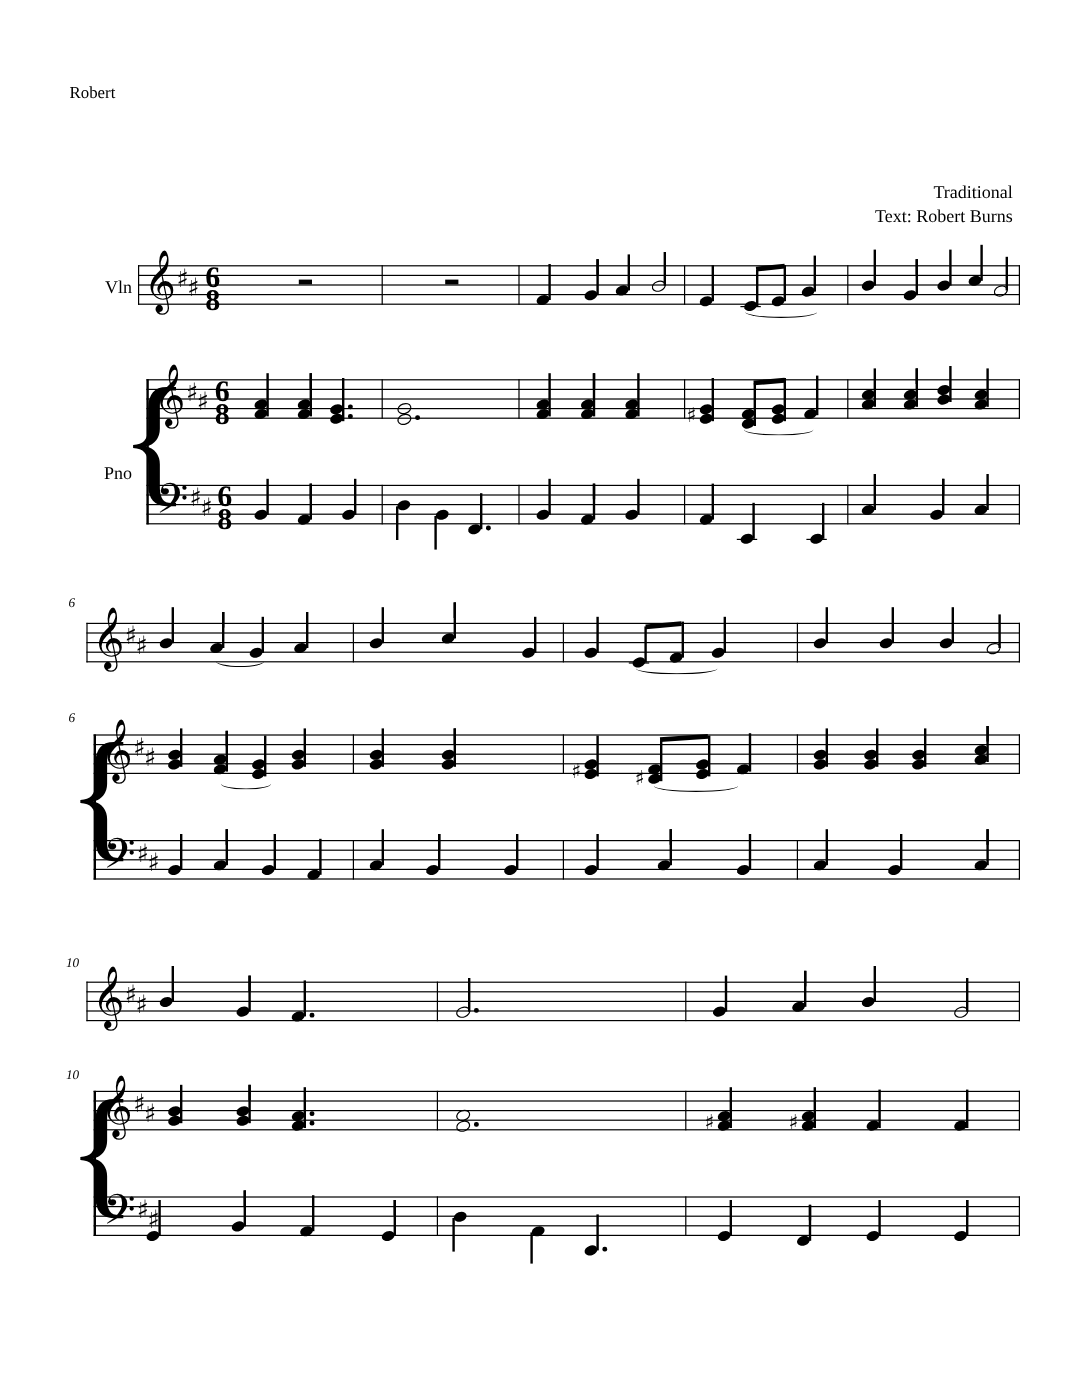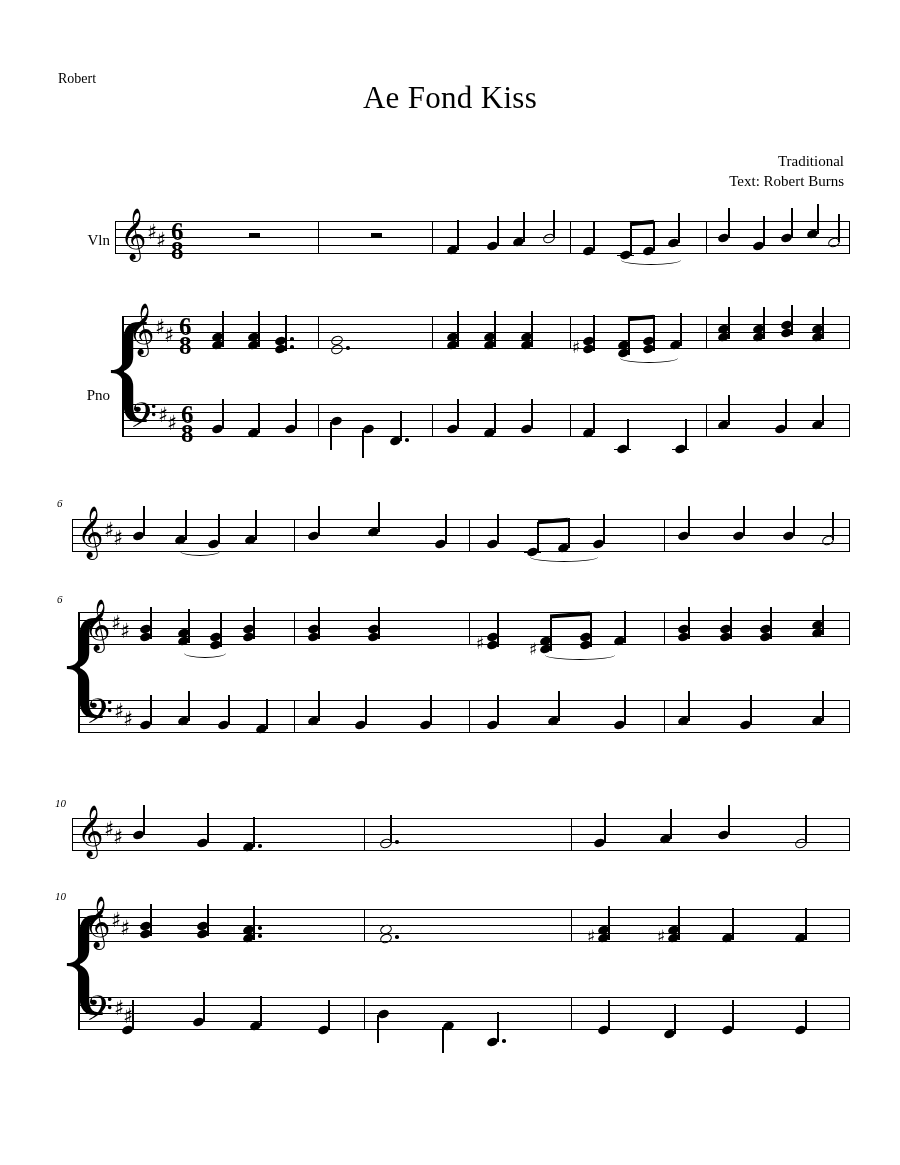--- a/index.html
+++ b/index.html
@@ -156,21 +156,20 @@
     font-size: 17px;
     line-height: 1;
   }
 </style>
 </head>
 <body>
 
 <div id="page">
 
   <div class="abs" id="score-label">Robert</div>
-  <div class="abs" id="doc-title">Ae Fond Kiss</div>
   <div class="abs" id="composer">Traditional</div>
   <div class="abs" id="lyricist">Text: Robert Burns</div>
 
   <div class="abs" style="left:0; top:0; width:900px; height:480px;">
 
     <div class="abs instr-name" style="left:40px; top:232px;">Vln</div>
     <div class="abs instr-name" style="left:40px; top:387px;">Pno</div>
 
     <div class="staff" style="left:115px; top:221px; width:735px;">
       <div class="ln"></div>

